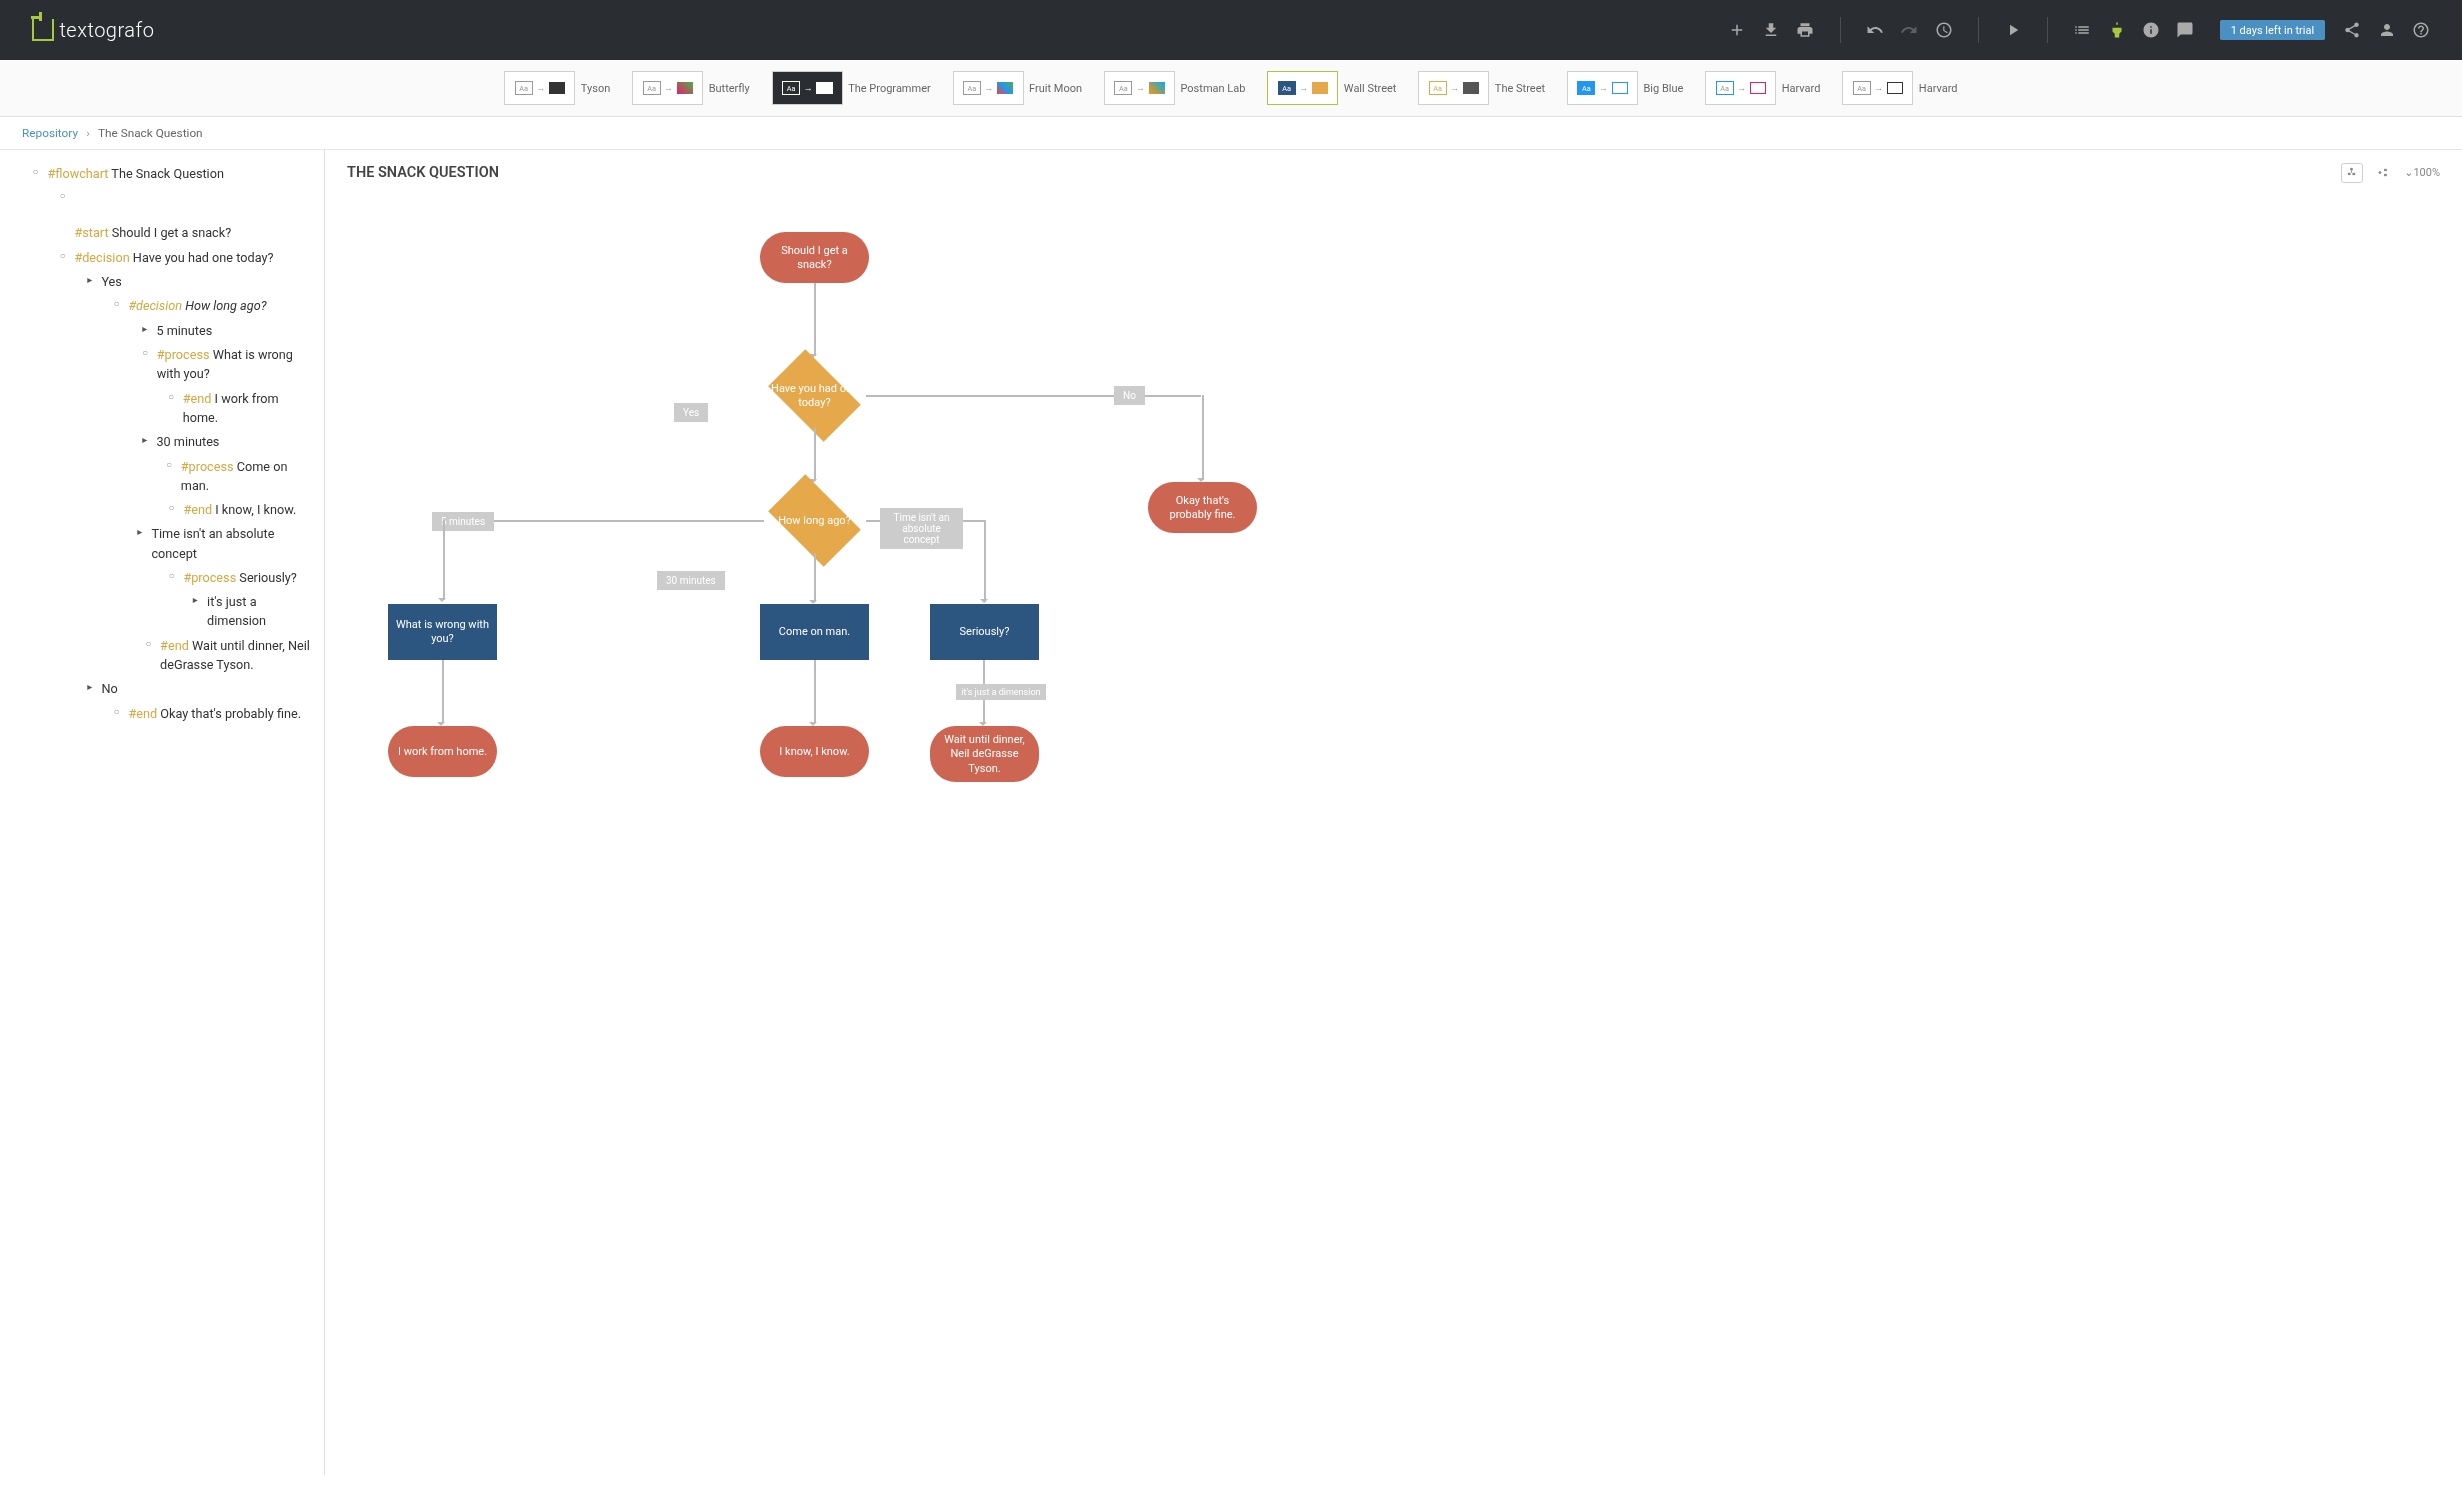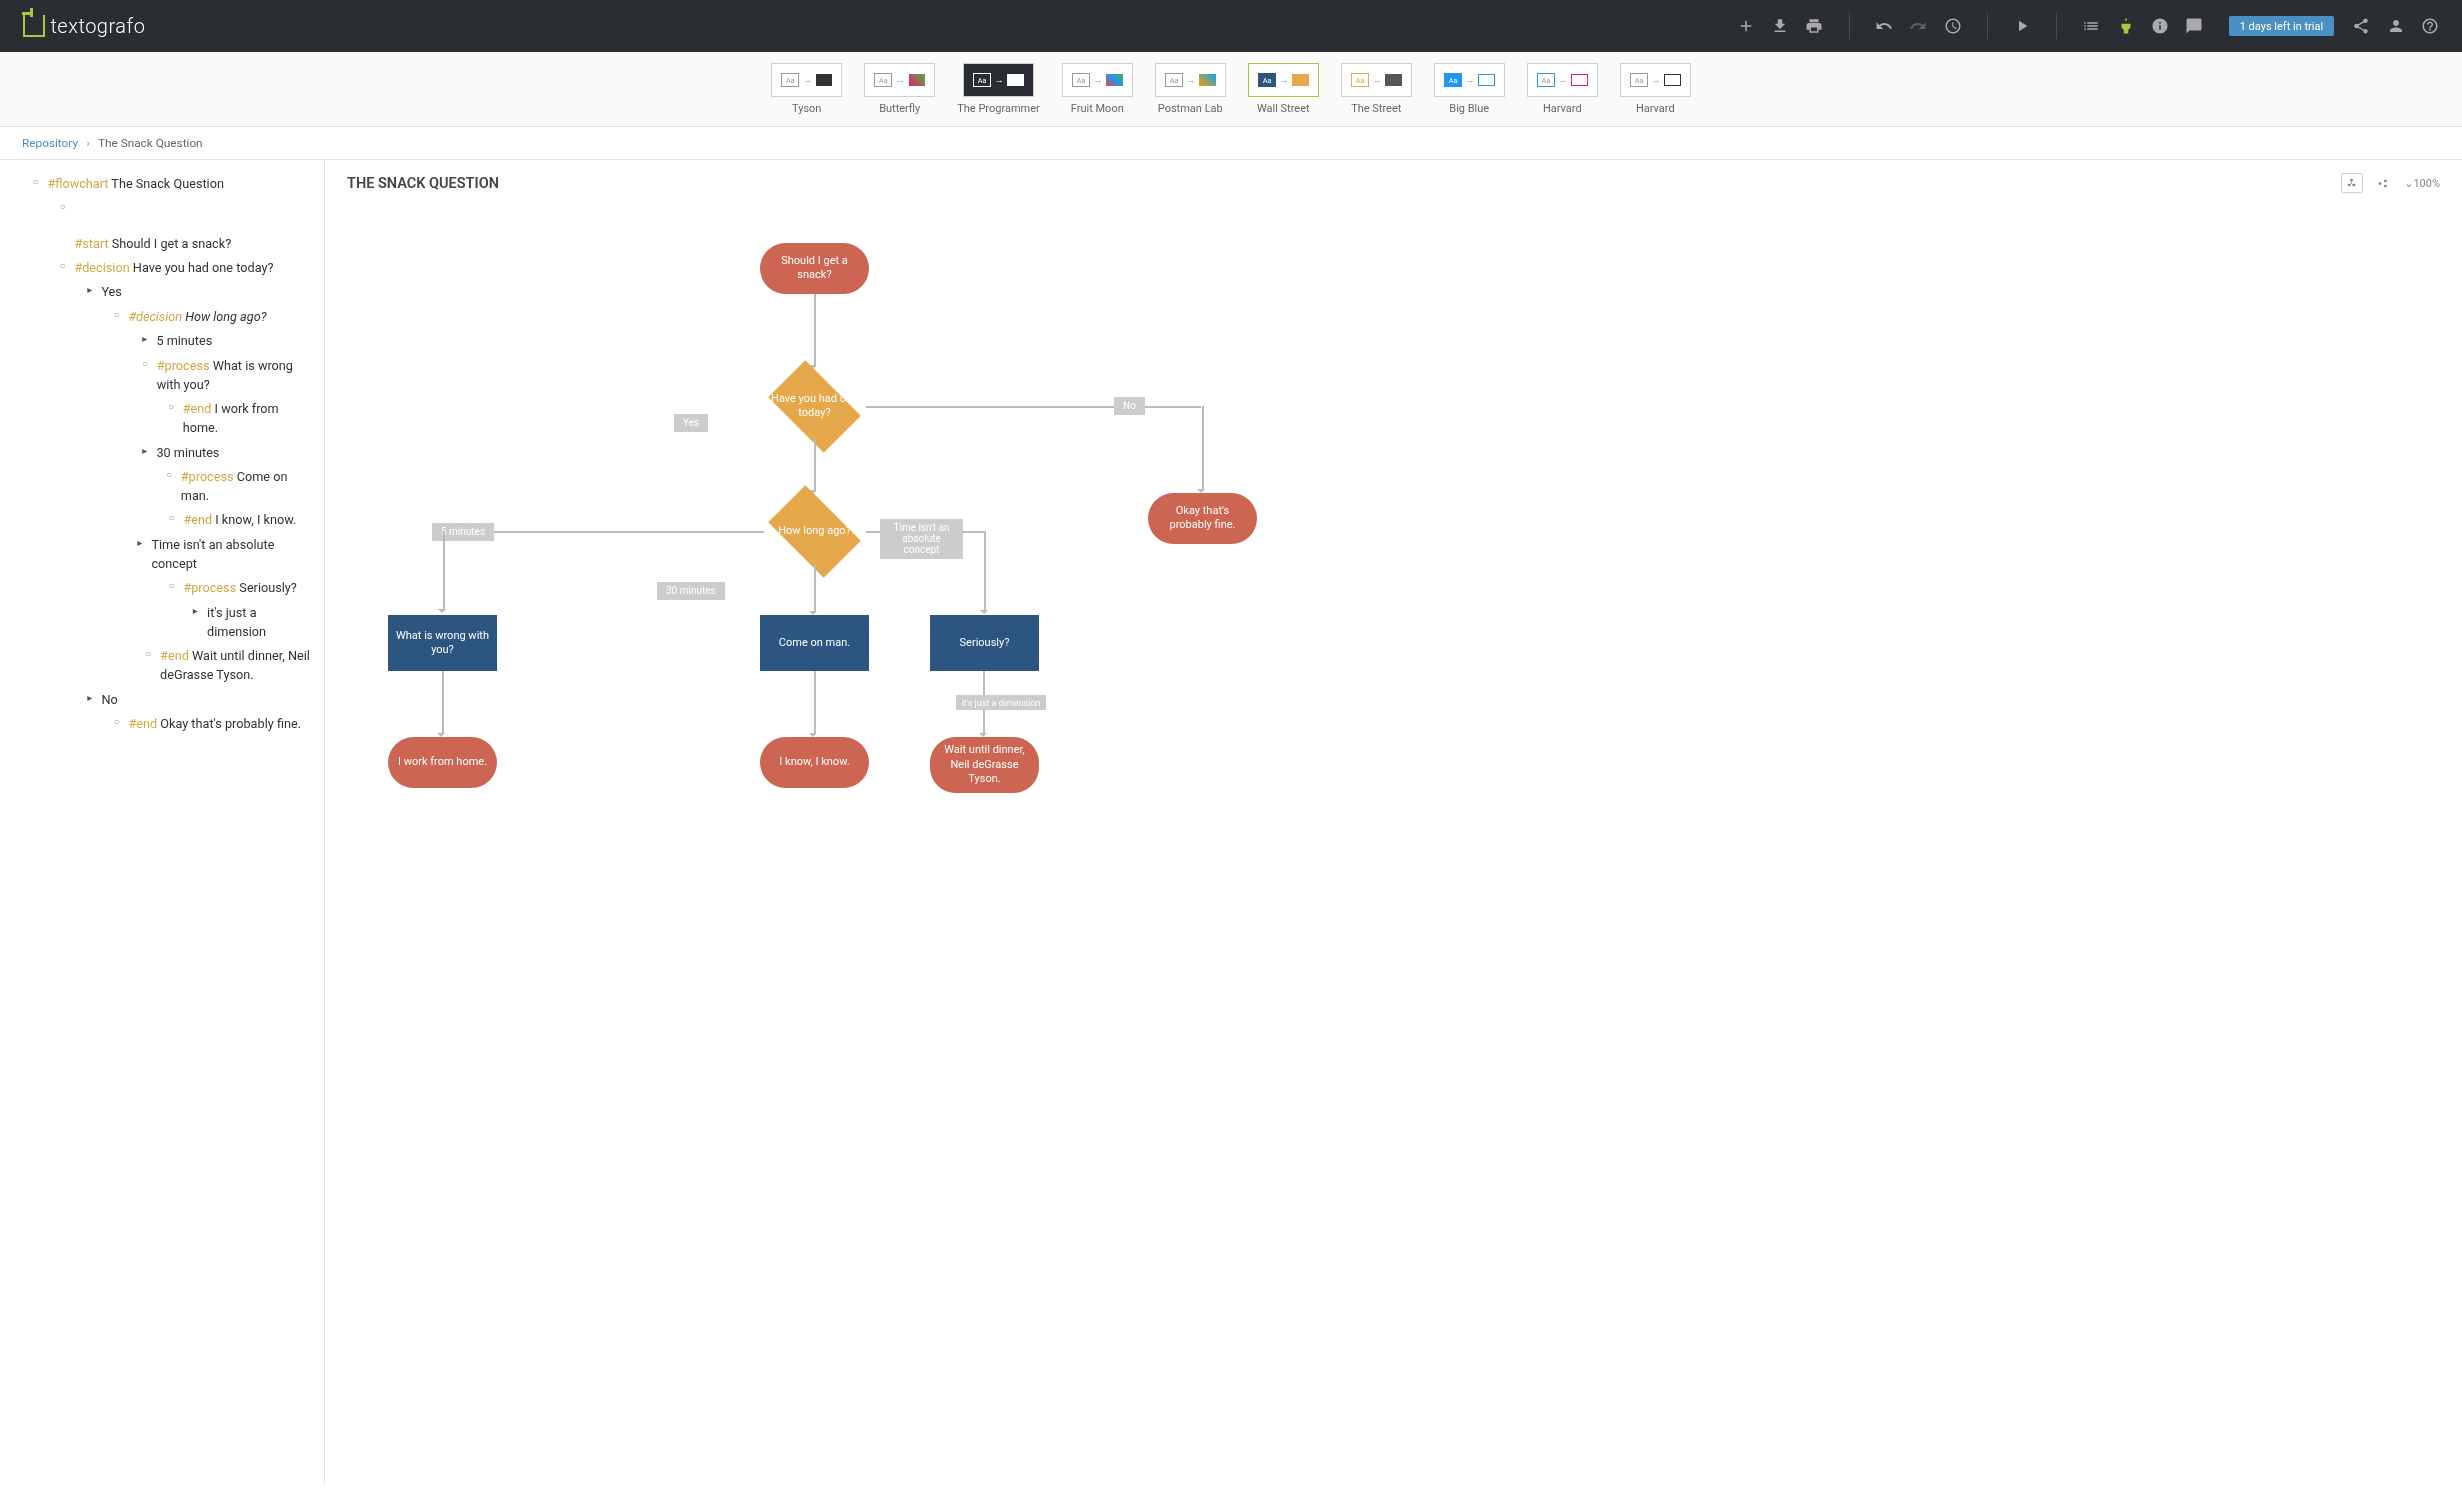--- a/index.html
+++ b/index.html
@@ -1,31 +1,31 @@
 <!DOCTYPE html>
 <html style="font-size:14.5px"><head>
 <meta charset="utf-8">
 <style>
 *{box-sizing:border-box;margin:0;padding:0;font-family:-apple-system,BlinkMacSystemFont,"Segoe UI",Roboto,sans-serif}
 body{background:#fff;color:#333;font-size:12.7px}
-.topbar{background:#2a2d31;height:52px;display:flex;align-items:center;padding:0 23px;gap:7.3px}
+.topbar{background:#2a2d31;height:60px;display:flex;align-items:center;padding:0 32px;gap:7.3px}
 .logo{display:flex;align-items:center;gap:5.4px;margin-right:auto}
 .logo-icon{width:22px;height:22px;border:2.7px solid #a8c93e;border-top:none;position:relative}
 .logo-icon::before{content:"";position:absolute;top:-2.7px;left:-2.7px;width:9px;height:2.7px;background:#a8c93e}
 .logo-icon::after{content:"";position:absolute;top:-7.3px;left:5.4px;width:2.7px;height:9px;background:#a8c93e}
 .logo-text{color:#fff;font-size:20px;font-weight:300;letter-spacing:0.5px}
 .tb-group{display:flex;align-items:center;gap:16.3px;padding:0 18px}
 .tb-sep{width:0.9px;height:25.4px;background:#4a4d51}
 .tb-icon{width:18px;height:18px;color:#aaa;cursor:pointer;display:flex;align-items:center;justify-content:center}
 .tb-icon svg{width:18px;height:18px;fill:currentColor}
 .trial-badge{background:#4a90c2;color:#fff;padding:3.6px 11px;font-size:11px;border-radius:1.8px}
 .tb-right{display:flex;align-items:center;gap:16.3px;margin-left:11px}
 
 .gallery{background:#fafafa;border-bottom:0.9px solid #e0e0e0;padding:11px 0;display:flex;justify-content:center;gap:22px}
-.gallery-item{display:flex;flex-direction:column;align-items:center;gap:5.4px;cursor:pointer}
+.gallery-item{display:flex;flex-direction:row;align-items:center;gap:5.4px;cursor:pointer}
 .gallery-thumb{width:71px;height:34px;background:#fff;border:0.9px solid #d0d0d0;display:flex;align-items:center;justify-content:center;gap:3.6px}
 .gallery-thumb.dark{background:#2a2d31}
 .gallery-thumb.active{border:1.8px solid #a8c93e}
 .gt-aa{width:18px;height:14.5px;border:0.9px solid #999;font-size:7.3px;display:flex;align-items:center;justify-content:center;color:#999}
 .gt-arrow{color:#999;font-size:9px}
 .gt-shape{width:16.3px;height:12.7px;position:relative}
 .gallery-label{font-size:11px;color:#666}
 
 .breadcrumb{padding:9px 22px;font-size:11.8px;color:#666;border-bottom:0.9px solid #e5e5e5}
 .breadcrumb a{color:#4a90c2;text-decoration:none}

